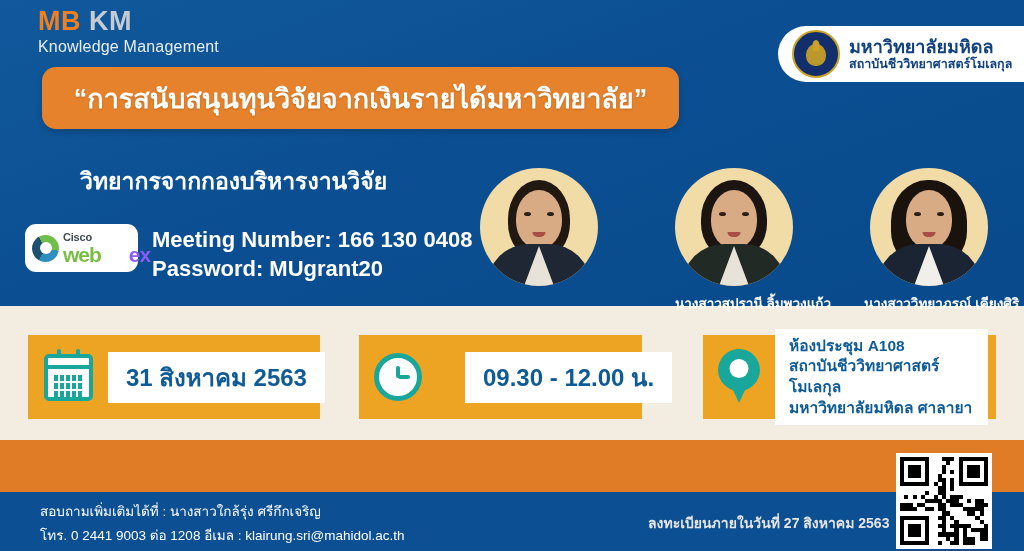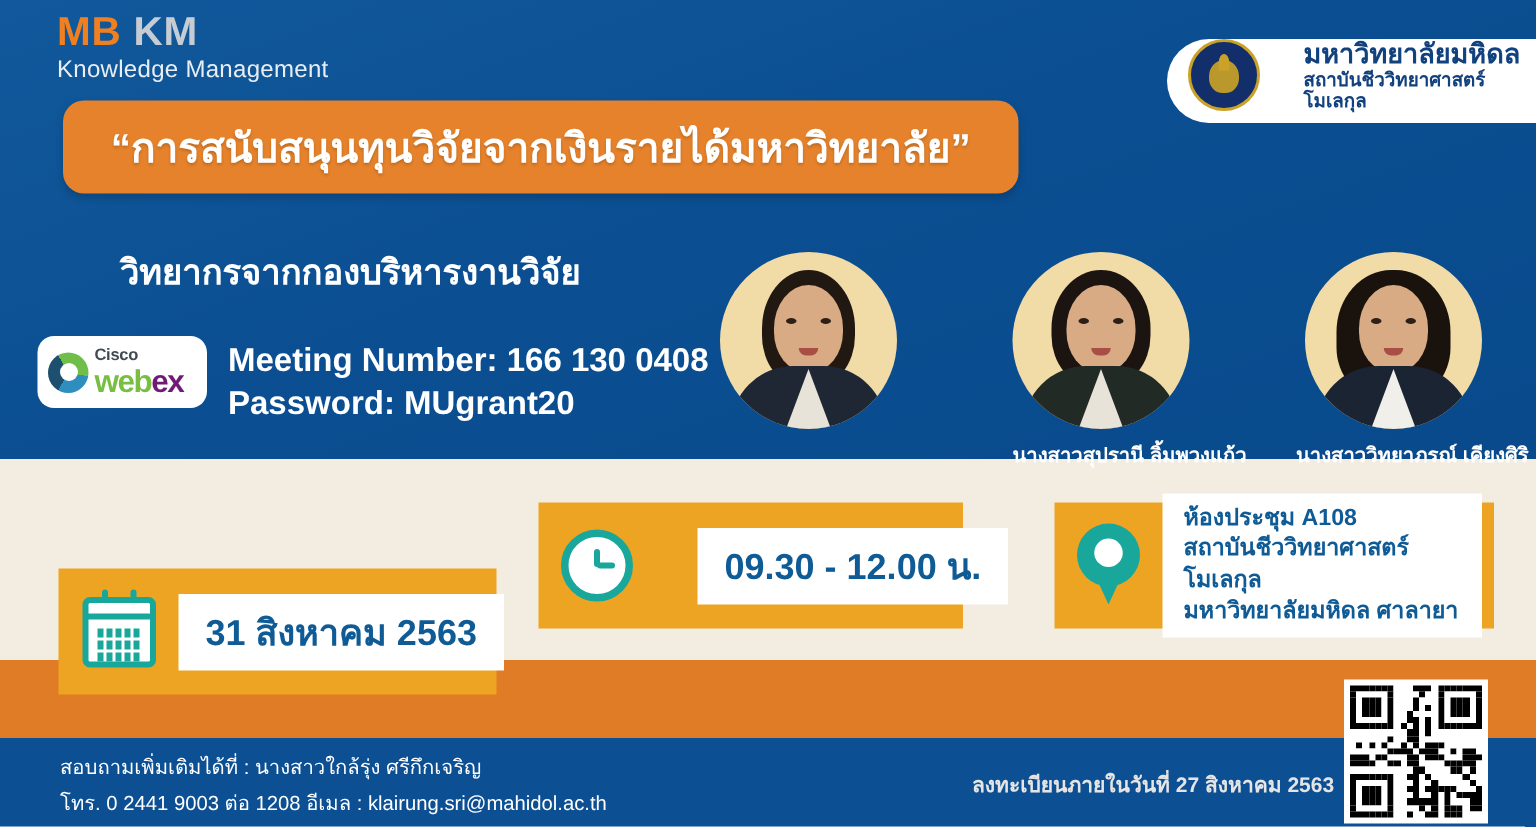--- a/index.html
+++ b/index.html
@@ -68,23 +68,23 @@
 
   
   .mu-plate {
     position: absolute;
     right: 0; top: 26px;
     width: 246px; height: 56px;
     background: #ffffff;
     border-top-left-radius: 28px;
     border-bottom-left-radius: 28px;
     display: flex;
+    align-items: center;
     padding-left: 14px;
     box-sizing: border-box;
-    gap: 20px;
   }
   .mu-seal {
     width: 44px; height: 44px;
     border-radius: 50%;
     background: #122f6b;
     border: 2px solid #c9a227;
     position: relative;
     flex: 0 0 auto;
     overflow: hidden;
   }
@@ -186,21 +186,21 @@
     font-weight: bold;
     letter-spacing: -0.2px;
   }
   .webex-word {
     font-size: 21px;
     font-weight: bold;
     letter-spacing: -1px;
     margin-top: 1px;
   }
   .webex-web { color: #78be43; }
-  .webex-ex  { color: #701a75; }
+  .webex-ex  { color: #8b5cf6; margin-left: 28px; }
 
   .meeting-lines {
     position: absolute;
     left: 152px; top: 225px;
     color: #ffffff;
     font-size: 22px;
     font-weight: bold;
     line-height: 1.34;
   }
 
@@ -294,21 +294,21 @@
   
   .card {
     position: absolute;
     top: 335px;
     height: 84px;
     background: #eda423;
     display: flex;
     align-items: center;
     box-sizing: border-box;
   }
-  .card-date { left: 39px;  width: 292px; margin-top: 44px; }
+  .card-date { left: 28px;  width: 292px; }
   .card-time { left: 359px; width: 283px; gap: 28px; }
   .card-place{ left: 703px; width: 293px; }
 
   .card .icon {
     flex: 0 0 auto;
     display: flex;
     align-items: center;
     justify-content: center;
   }
   .card .value {

